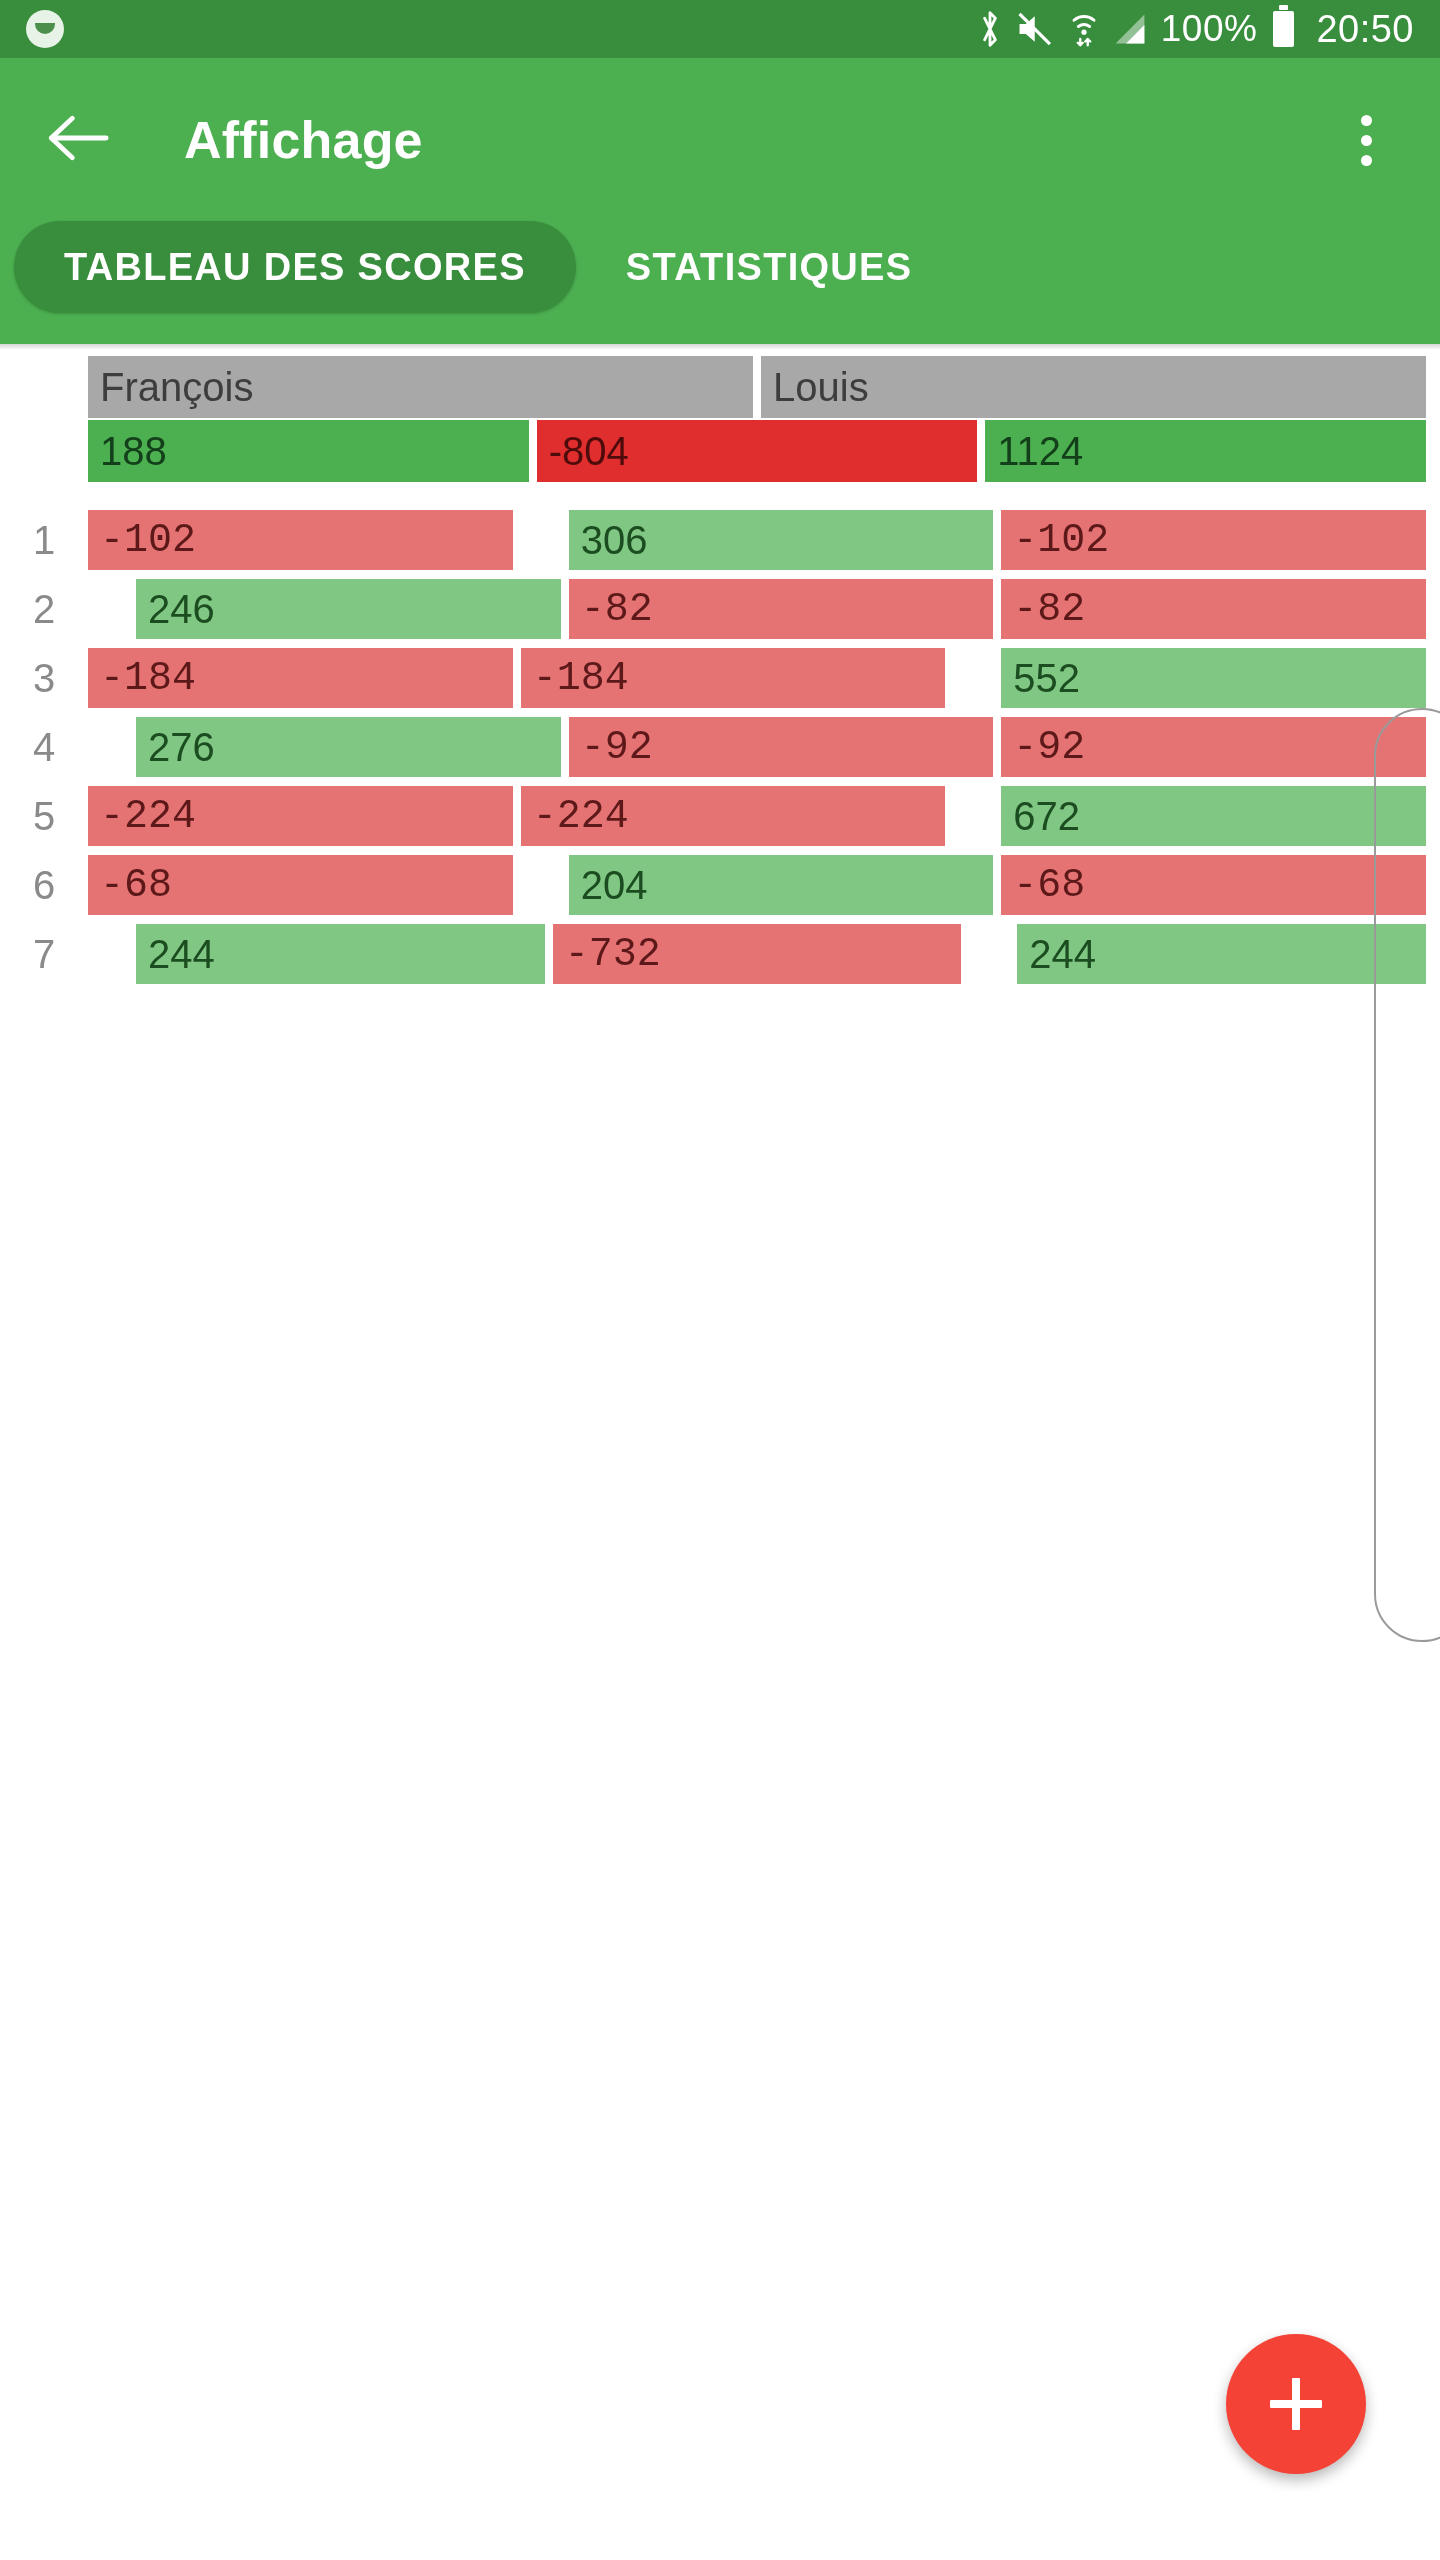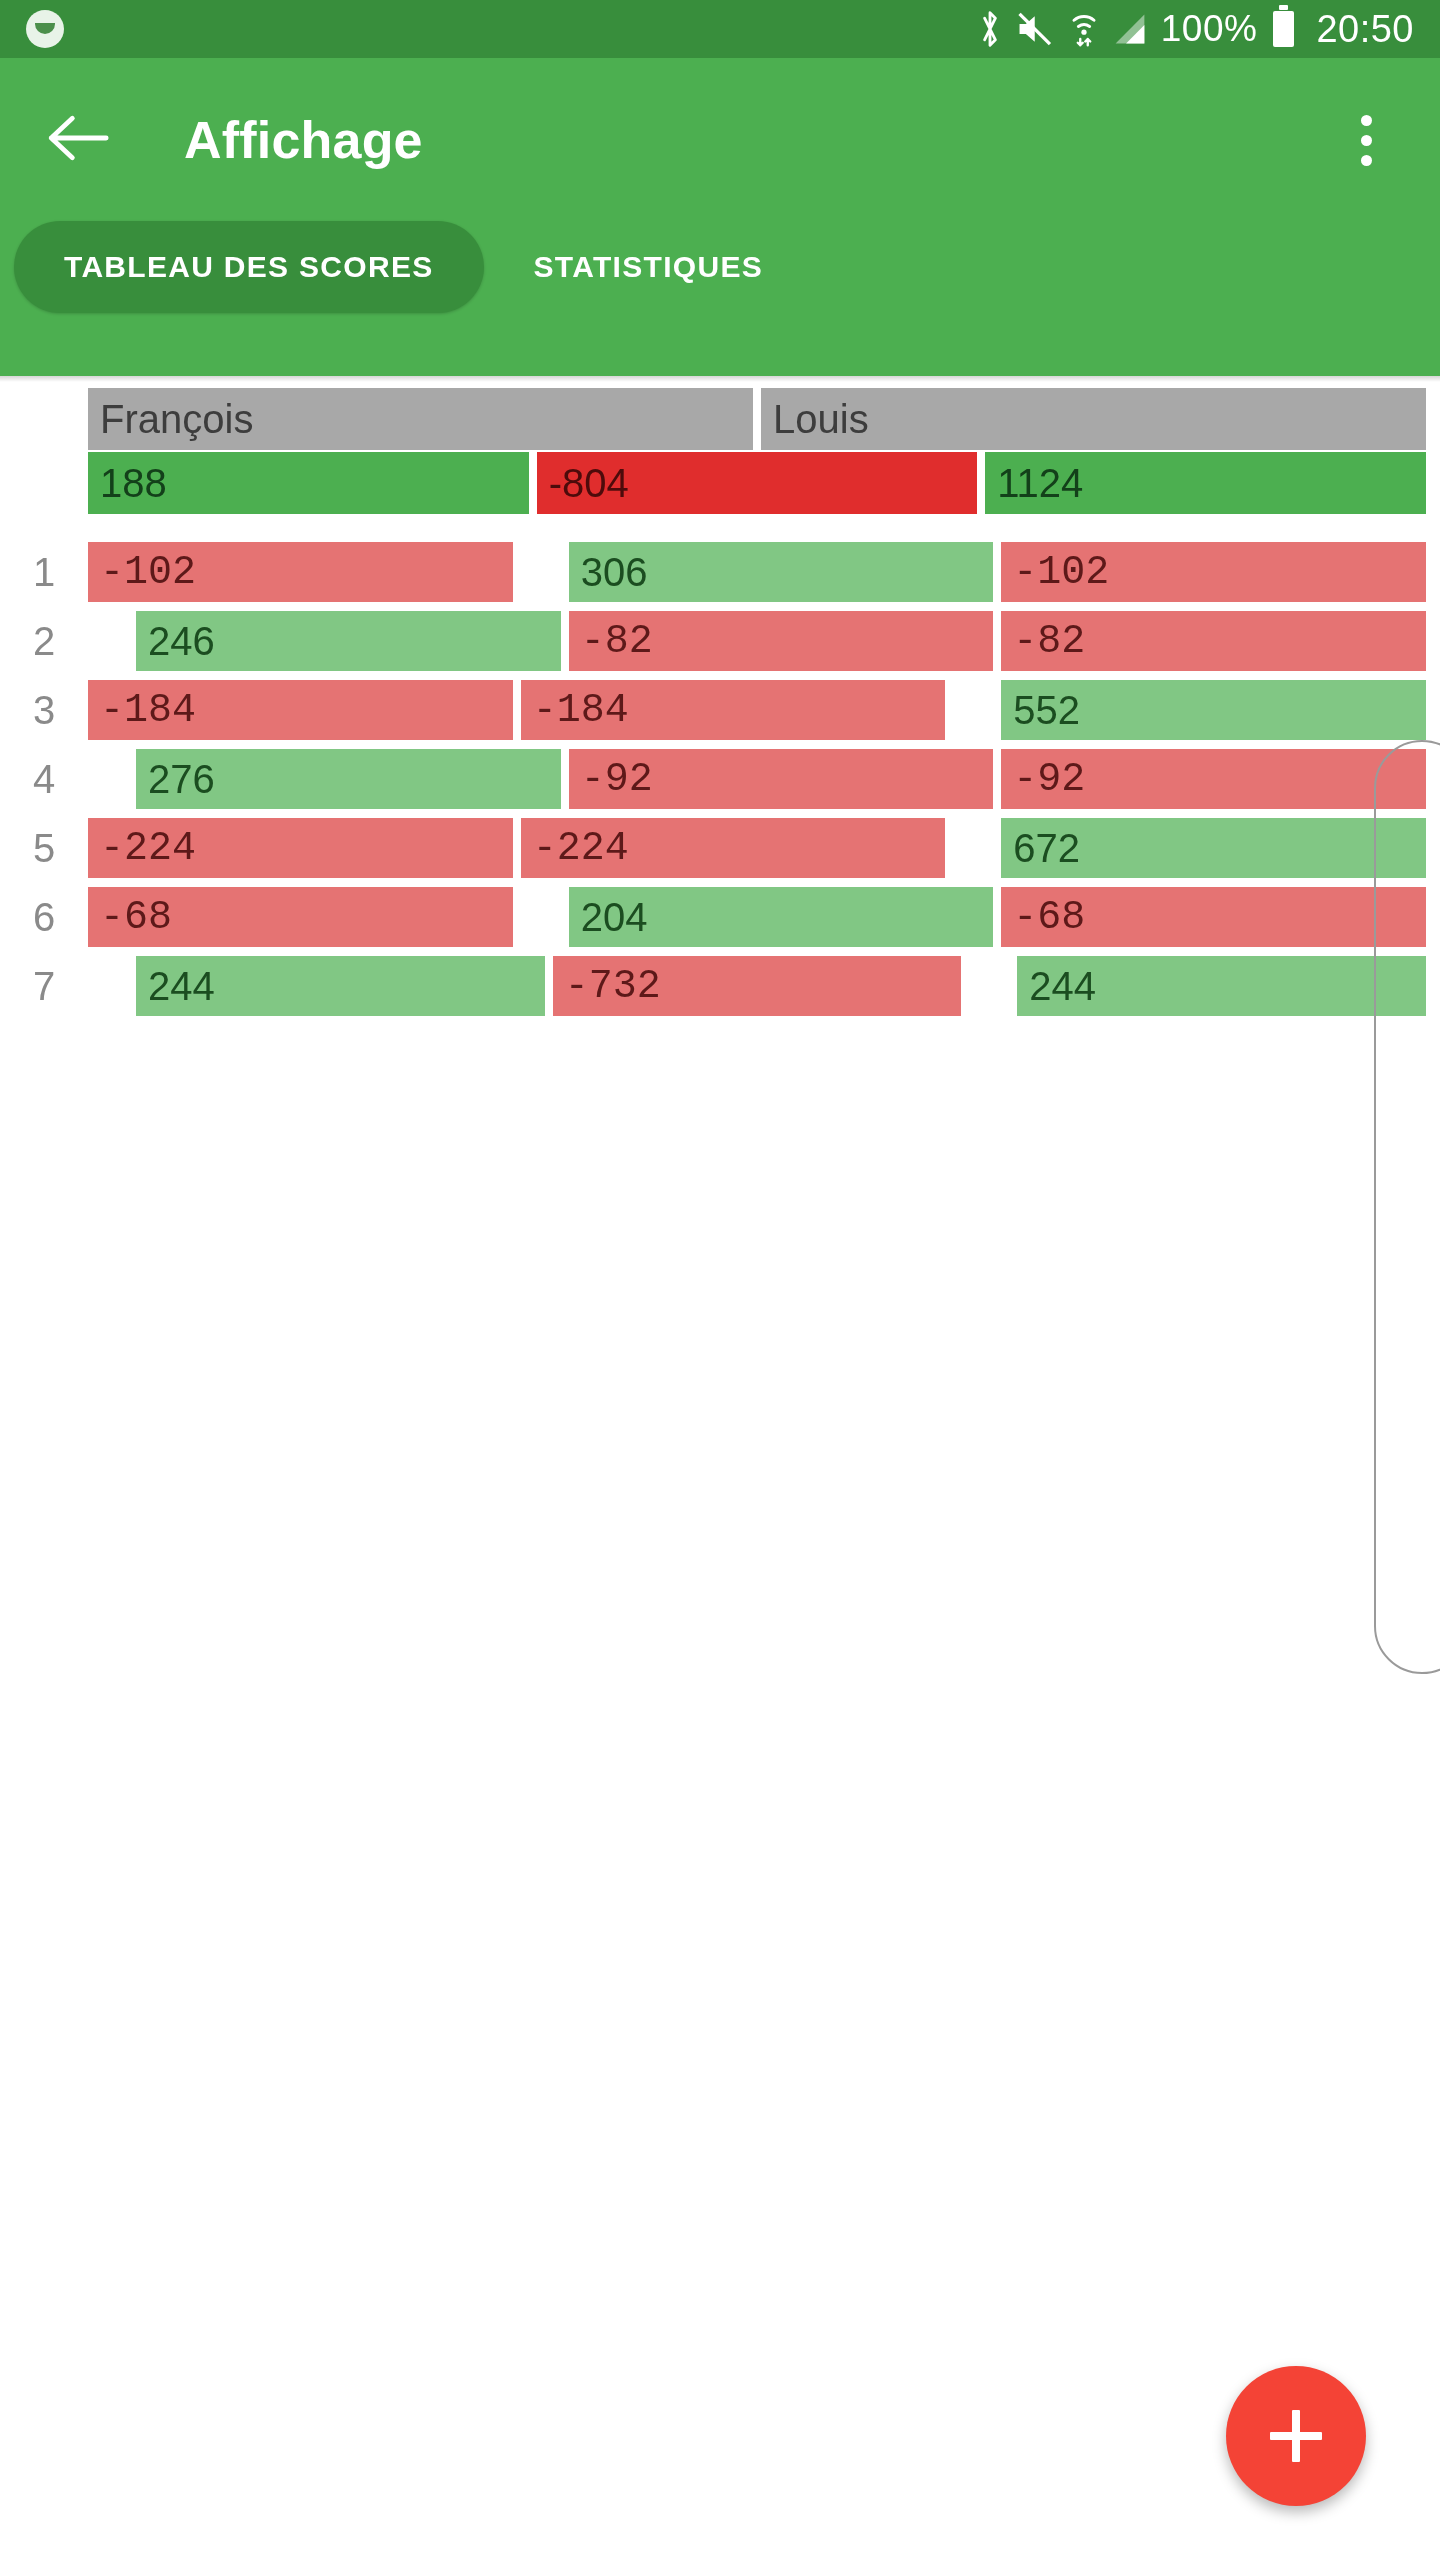--- a/index.html
+++ b/index.html
@@ -85,21 +85,21 @@
     border-radius: 1px;
   }
   .clock {
     font-size: 38px;
     margin-left: 8px;
   }
 
   
   .app-bar {
     background: #4caf50;
-    height: 318px;
+    height: 286px;
     box-sizing: border-box;
     position: relative;
   }
   .app-bar-top {
     height: 164px;
     display: flex;
     align-items: center;
     padding: 0 38px;
     box-sizing: border-box;
   }
@@ -143,21 +143,21 @@
     padding-left: 14px;
     height: 90px;
   }
   .tab {
     height: 92px;
     display: flex;
     align-items: center;
     justify-content: center;
     padding: 0 50px;
     color: #ffffff;
-    font-size: 30px;
+    font-size: 38px;
     font-weight: bold;
     letter-spacing: 1.3px;
     cursor: pointer;
     box-sizing: border-box;
   }
   .tab.selected {
     background: #388e3c;
     border-radius: 46px;
     box-shadow: 0 1px 3px rgba(0,0,0,0.18);
   }

